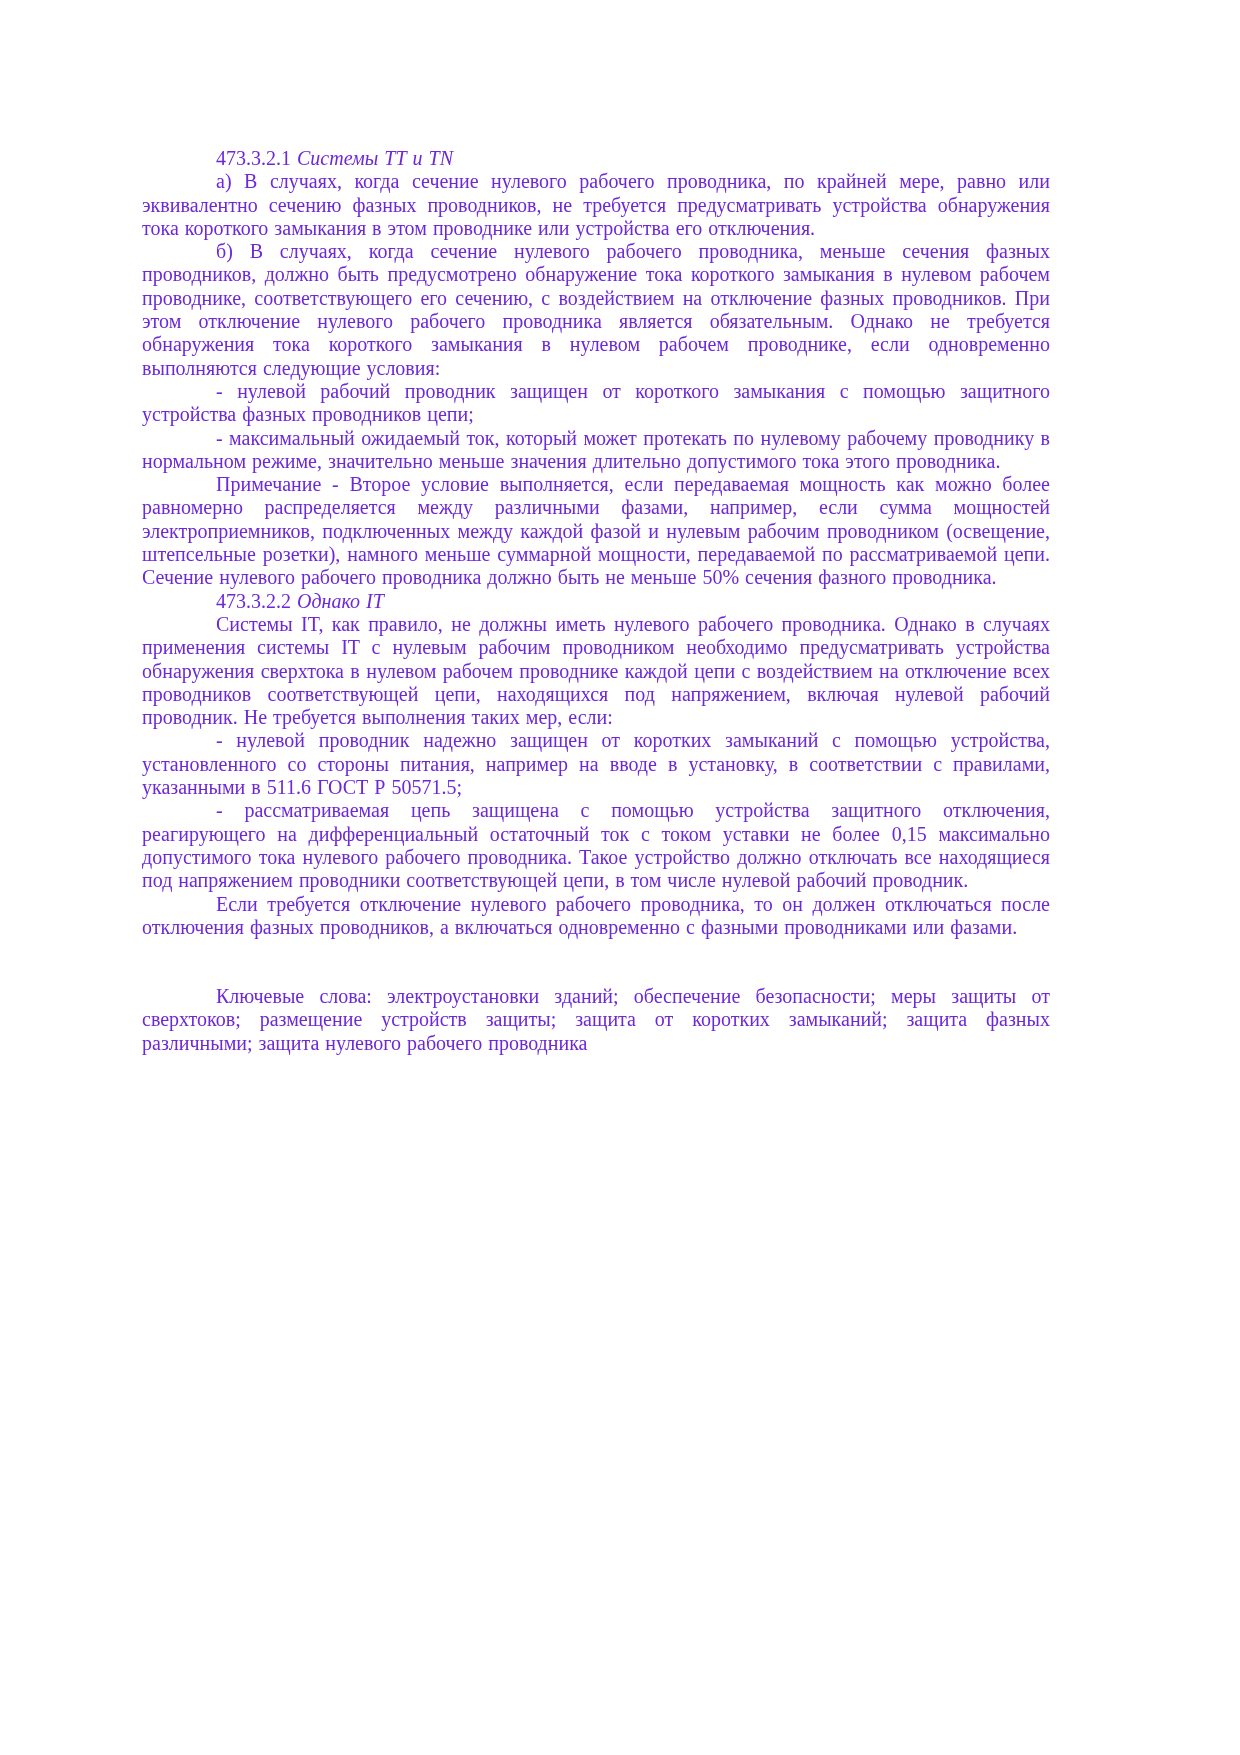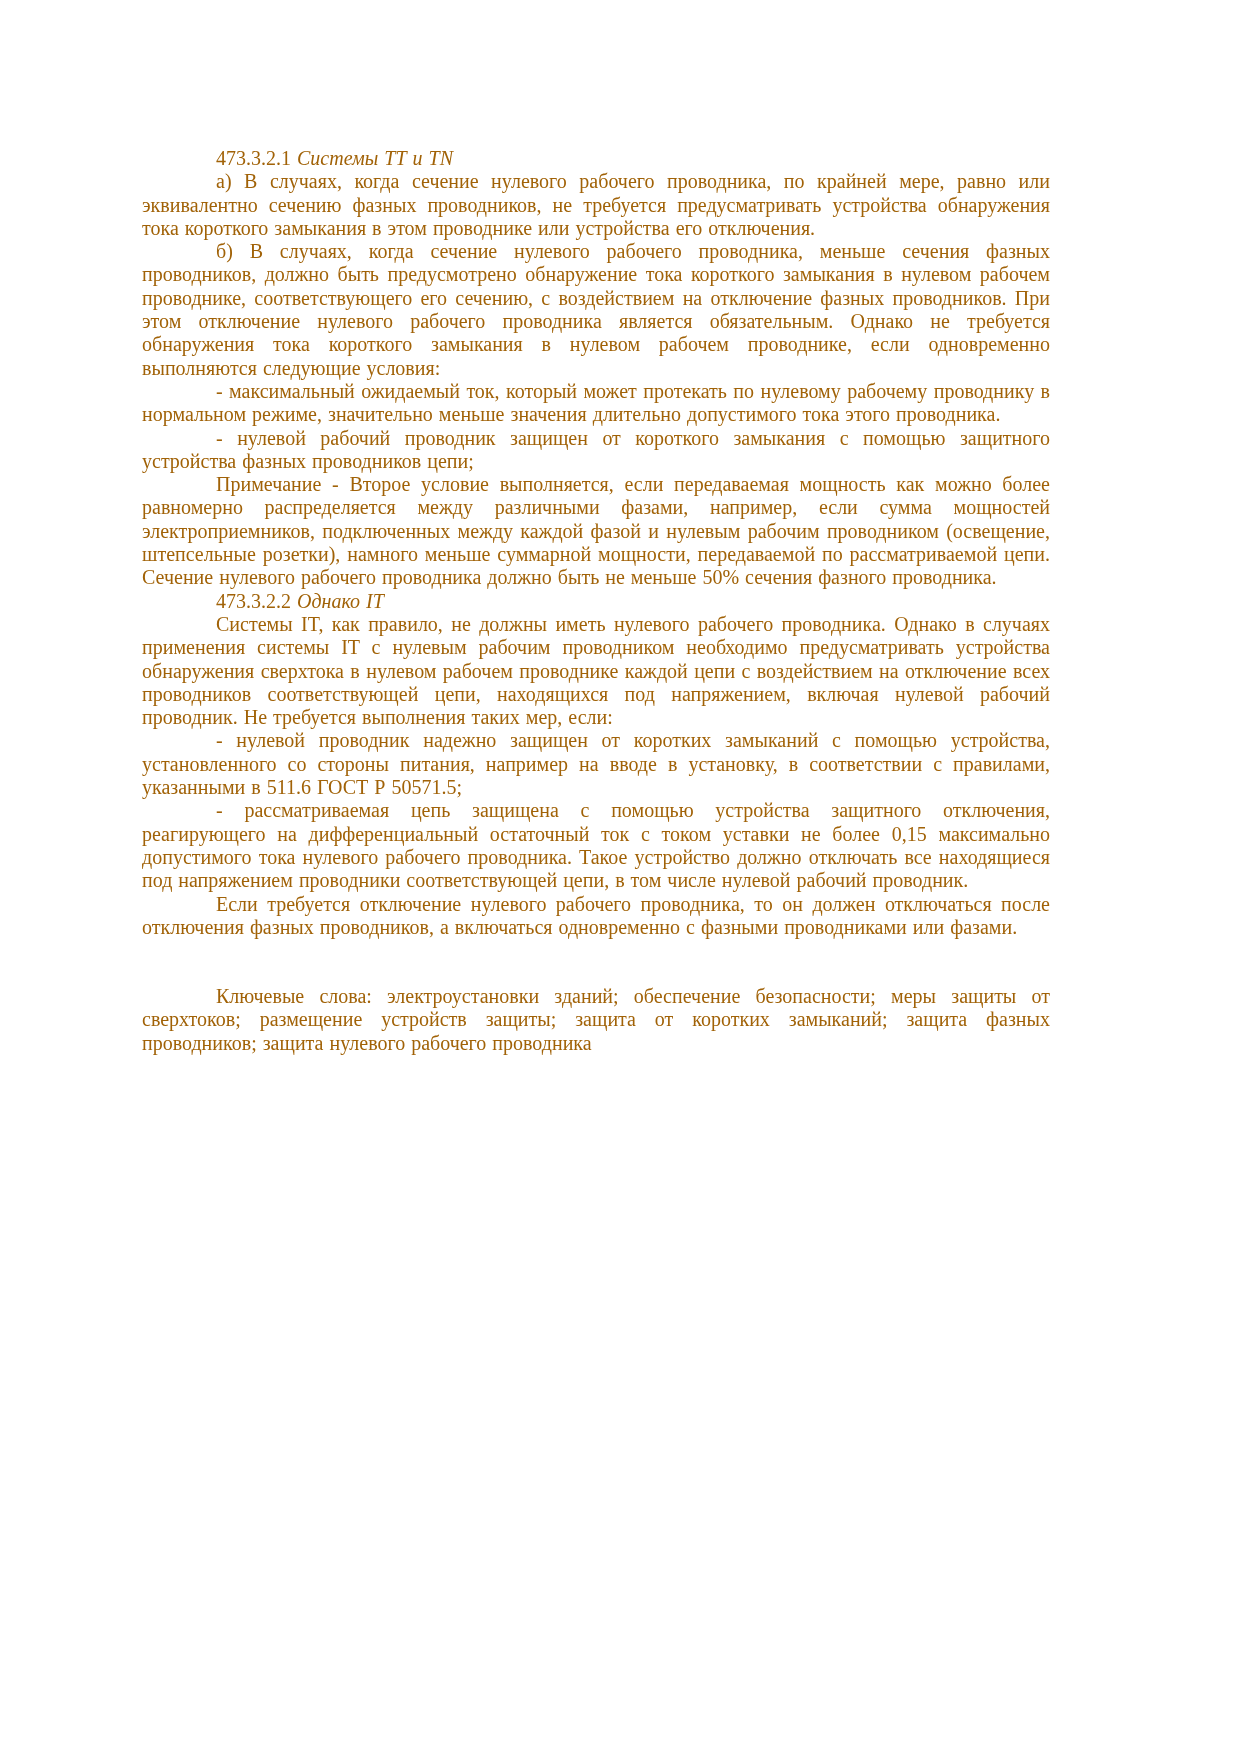--- a/index.html
+++ b/index.html
@@ -10,21 +10,21 @@
   .page {
     position: relative;
     width: 1240px;
     height: 1755px;
     box-sizing: border-box;
     background: #ffffff;
     padding: 147px 190px 60px 142px;
     font-family: "Liberation Serif", "DejaVu Serif", serif;
     font-size: 20px;
     line-height: 23.3px;
-    color: #a16207;
+    color: #6d28d9;
     overflow: hidden;
   }
   .doc p {
     margin: 0;
     text-align: justify;
     text-indent: 74px;
     word-spacing: 1px;
   }
   .doc .heading {
     text-align: left;
@@ -41,32 +41,32 @@
 
 <div class="page">
   <div class="doc">
 
     <p class="heading"><span>473.3.2.1</span> <span class="title">Системы ТТ и TN</span></p>
 
     <p>а) В случаях, когда сечение нулевого рабочего проводника, по крайней мере, равно или эквивалентно сечению фазных проводников, не требуется предусматривать устройства обнаружения тока короткого замыкания в этом проводнике или устройства его отключения.</p>
 
     <p>б) В случаях, когда сечение нулевого рабочего проводника, меньше сечения фазных проводников, должно быть предусмотрено обнаружение тока короткого замыкания в нулевом рабочем проводнике, соответствующего его сечению, с воздействием на отключение фазных проводников. При этом отключение нулевого рабочего проводника является обязательным. Однако не требуется обнаружения тока короткого замыкания в нулевом рабочем проводнике, если одновременно выполняются следующие условия:</p>
 
+    <p>- нулевой рабочий проводник защищен от короткого замыкания с помощью защитного устройства фазных проводников цепи;</p>
+
     <p>- максимальный ожидаемый ток, который может протекать по нулевому рабочему проводнику в нормальном режиме, значительно меньше значения длительно допустимого тока этого проводника.</p>
-
-    <p>- нулевой рабочий проводник защищен от короткого замыкания с помощью защитного устройства фазных проводников цепи;</p>
 
     <p>Примечание - Второе условие выполняется, если передаваемая мощность как можно более равномерно распределяется между различными фазами, например, если сумма мощностей электроприемников, подключенных между каждой фазой и нулевым рабочим проводником (освещение, штепсельные розетки), намного меньше суммарной мощности, передаваемой по рассматриваемой цепи. Сечение нулевого рабочего проводника должно быть не меньше 50% сечения фазного проводника.</p>
 
     <p class="heading"><span>473.3.2.2</span> <span class="title">Однако IT</span></p>
 
     <p>Системы IT, как правило, не должны иметь нулевого рабочего проводника. Однако в случаях применения системы IT с нулевым рабочим проводником необходимо предусматривать устройства обнаружения сверхтока в нулевом рабочем проводнике каждой цепи с воздействием на отключение всех проводников соответствующей цепи, находящихся под напряжением, включая нулевой рабочий проводник. Не требуется выполнения таких мер, если:</p>
 
     <p>- нулевой проводник надежно защищен от коротких замыканий с помощью устройства, установленного со стороны питания, например на вводе в установку, в соответствии с правилами, указанными в 511.6 ГОСТ Р 50571.5;</p>
 
     <p>- рассматриваемая цепь защищена с помощью устройства защитного отключения, реагирующего на дифференциальный остаточный ток с током уставки не более 0,15 максимально допустимого тока нулевого рабочего проводника. Такое устройство должно отключать все находящиеся под напряжением проводники соответствующей цепи, в том числе нулевой рабочий проводник.</p>
 
     <p>Если требуется отключение нулевого рабочего проводника, то он должен отключаться после отключения фазных проводников, а включаться одновременно с фазными проводниками или фазами.</p>
 
-    <p class="keywords">Ключевые слова: электроустановки зданий; обеспечение безопасности; меры защиты от сверхтоков; размещение устройств защиты; защита от коротких замыканий; защита фазных проводников; защита нулевого рабочего проводника</p>
+    <p class="keywords">Ключевые слова: электроустановки зданий; обеспечение безопасности; меры защиты от сверхтоков; размещение устройств защиты; защита от коротких замыканий; защита фазных различными; защита нулевого рабочего проводника</p>
 
   </div>
 </div>
 
 </body></html>

